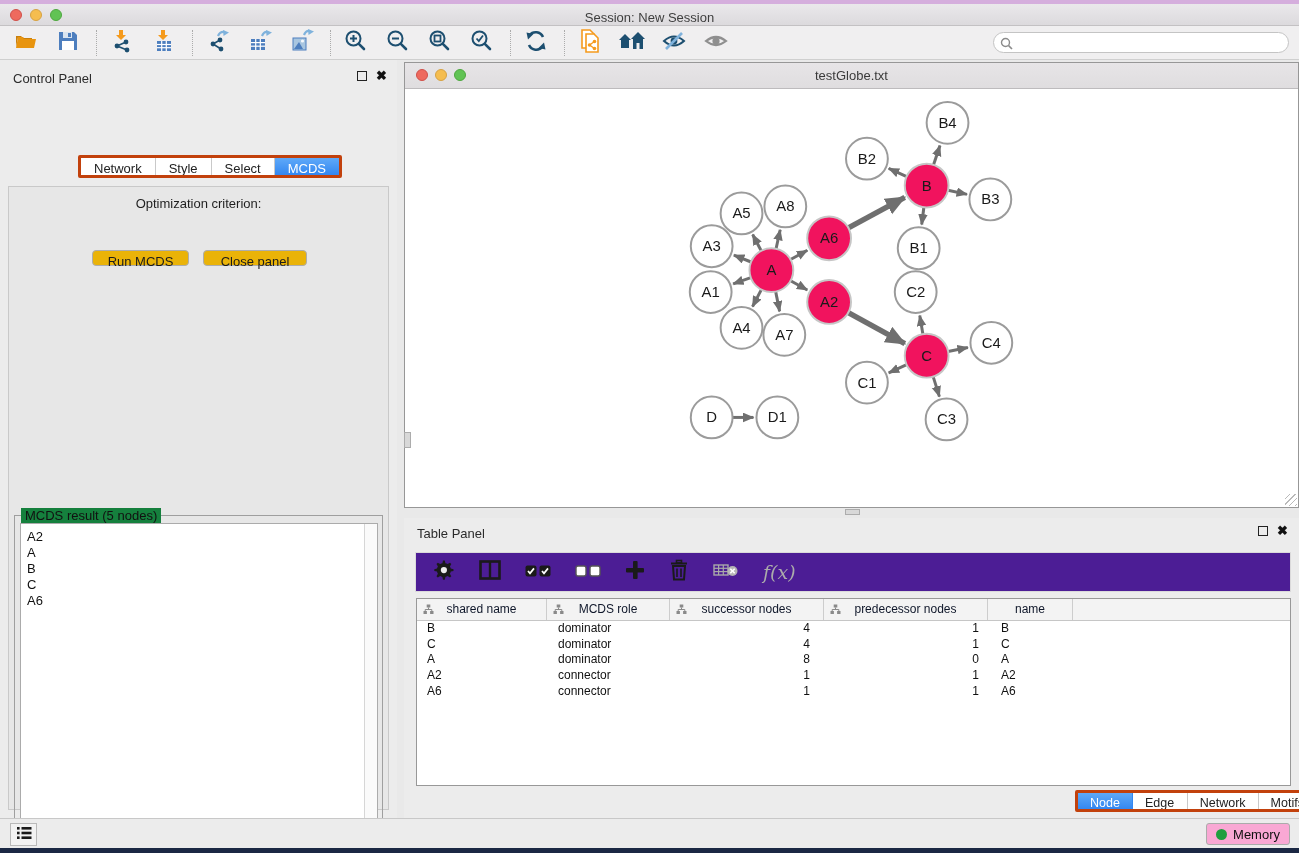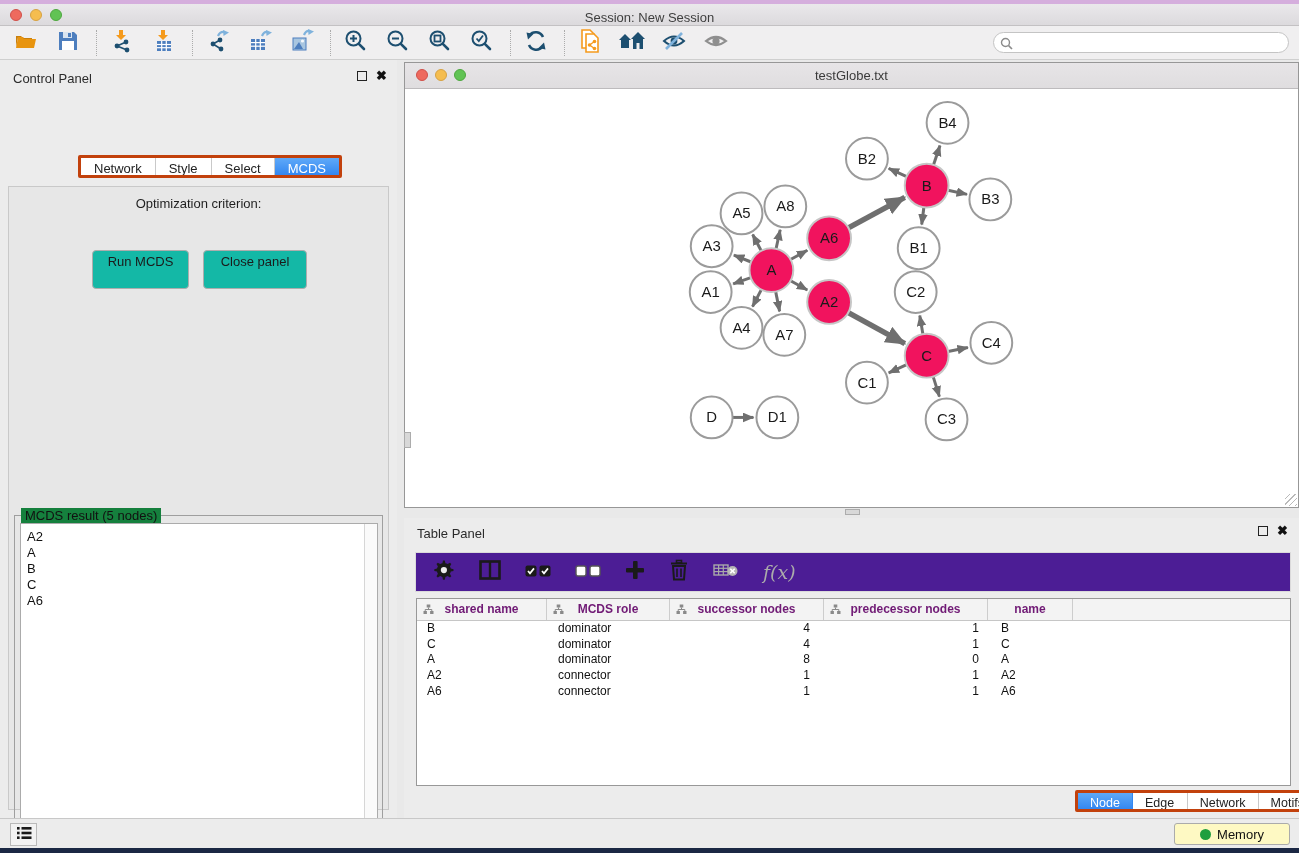--- a/index.html
+++ b/index.html
@@ -38,21 +38,21 @@
   .seg-tab { padding:0 13px; font-size:13px; color:#222; line-height:21px; border-right:1px solid #C9C9C9; background:#fff; }
   .seg-tab:last-child { border-right:none; }
   .seg-tab.active { background:linear-gradient(#5FA9F8,#3387F1); color:#fff; border-right-color:#3387F1; }
 
   #cp-content { position:absolute; left:8px; top:126px; width:381px; height:624px; background:#E7E7E7; border:1px solid #C9C9C9; }
   #opt-label { position:absolute; top:9px; width:100%; text-align:center; font-size:13px; color:#1F1F1F; }
   #combo { position:absolute; left:34px; top:30px; width:314px; height:24px; background:#fff; border:1px solid #B4B4B4; border-radius:5px; }
   #combo-value { position:absolute; left:10px; top:0; line-height:23px; font-size:13px; color:#1B1B1B; }
   #combo-stepper { position:absolute; right:-1px; top:-1px; width:22px; height:24px; border-radius:0 5px 5px 0;
     background:linear-gradient(#6FB1F7,#2E7BEA); display:flex; align-items:center; justify-content:center; }
-  .cp-btn { position:absolute; top:63px; height:39px; background:#14b8a6; border:1px solid #ADADAD; border-radius:4px;
+  .cp-btn { position:absolute; top:63px; height:16px; background:#eab308; border:1px solid #ADADAD; border-radius:4px;
     font-size:13px; color:#1B1B1B; text-align:center; line-height:21px; }
   #run-btn { left:83px; width:97px; }
   #closepanel-btn { left:194px; width:104px; }
 
   #groupbox { position:absolute; left:5px; top:328px; width:369px; height:344px; border:1px solid #9F9F9F; }
   #groupbox-title { position:absolute; left:6px; top:-8px; background:#15803d; padding:0 4px; font-size:13px; color:#111; }
   #mcds-list { position:absolute; left:5px; top:7px; width:358px; height:331px; background:#fff; border:1px solid #ABABAB; }
   .mcds-item { padding:0 6px; font-size:13px; color:#111; line-height:16px; }
   .mcds-item:first-child { padding-top:5px; }
   #mcds-scroll { position:absolute; right:0; top:0; width:13px; height:100%; background:#FAFAFA; border-left:1px solid #D6D6D6; }
@@ -73,41 +73,41 @@
 
   
   #table-panel { position:absolute; left:404px; top:518px; width:895px; height:300px; background:#ECECEC; }
   #tp-toolbar { position:absolute; left:11px; top:34px; width:876px; height:40px; background:#4c1d95;
     border:1px solid #DBDADB; display:flex; align-items:center; padding-left:17px; gap:24px; }
   .tp-icon { display:flex; align-items:center; justify-content:center; height:30px; }
   #fx-label { font-family:"DejaVu Serif", serif; font-style:italic; font-size:19px; color:#ABABAB; }
 
   #tp-table { position:absolute; left:12px; top:80px; width:875px; height:188px; background:#fff; border:1px solid #989898; }
   #tp-header { position:absolute; top:0; left:0; width:100%; height:22px; background:#F3F3F3; border-bottom:1px solid #C6C6C6; display:flex; }
-  .th { position:relative; height:21px; border-right:1px solid #CDCDCD; font-size:12px; color:#701a75;font-weight:bold; }
+  .th { position:relative; height:21px; border-right:1px solid #CDCDCD; font-size:12px; color:#0f172a; }
   .th .th-label { display:block; width:100%; text-align:center; line-height:21px; }
   .th .tree-ic { position:absolute; left:6px; top:5px; }
   .th0 { width:130px; } .th1 { width:123px; } .th2 { width:154px; } .th3 { width:164px; } .th4 { width:85px; border-right:1px solid #CDCDCD; }
   #tp-body { position:absolute; top:22px; left:0; width:100%; }
   .tr { display:flex; height:15.7px; font-size:12px; color:#111; }
   .td { overflow:hidden; white-space:nowrap; line-height:15.7px; }
   .td0 { width:130px; padding-left:10px; } .td1 { width:123px; padding-left:11px; }
   .td2 { width:154px; text-align:right; padding-right:14px; }
   .td3 { width:164px; text-align:right; padding-right:9px; }
   .td4 { width:85px; padding-left:13px; }
 
   #tp-tabs { left:671px; top:272px; height:22px; }
   #tp-tabs .seg-tab { font-size:12.5px; line-height:20px; padding:0 12px; }
 
   
   #status-bar { position:absolute; left:0; top:818px; width:100%; height:30px; background:#ECECEC; border-top:1px solid #C8C8C8; }
   #list-btn { position:absolute; left:10px; top:4px; width:27px; height:23px; background:#F2F2F2; border:1px solid #B9B9B9;
     display:flex; align-items:center; justify-content:center; }
-  #memory-btn { position:absolute; right:9px; top:4px; height:22px; background:#fef9c3; border:1px solid #ABABAB; border-radius:3px;
-    display:flex; align-items:center; padding:0 25px; gap:6px; font-size:13px; color:#111; }
+  #memory-btn { position:absolute; right:9px; top:4px; height:22px; background:#f9a8d4; border:1px solid #ABABAB; border-radius:3px;
+    display:flex; align-items:center; padding:0 9px; gap:6px; font-size:13px; color:#111; }
   #memory-dot { width:11px; height:11px; border-radius:50%; background:#1E9E3E; }
   #bottom-strip { position:absolute; left:0; top:848px; width:100%; height:5px; background:#1B2844; }
 </style>
 </head>
 <body>
 
 <div id="app">
 
   <div id="purple-strip"></div>
   <div id="titlebar">

